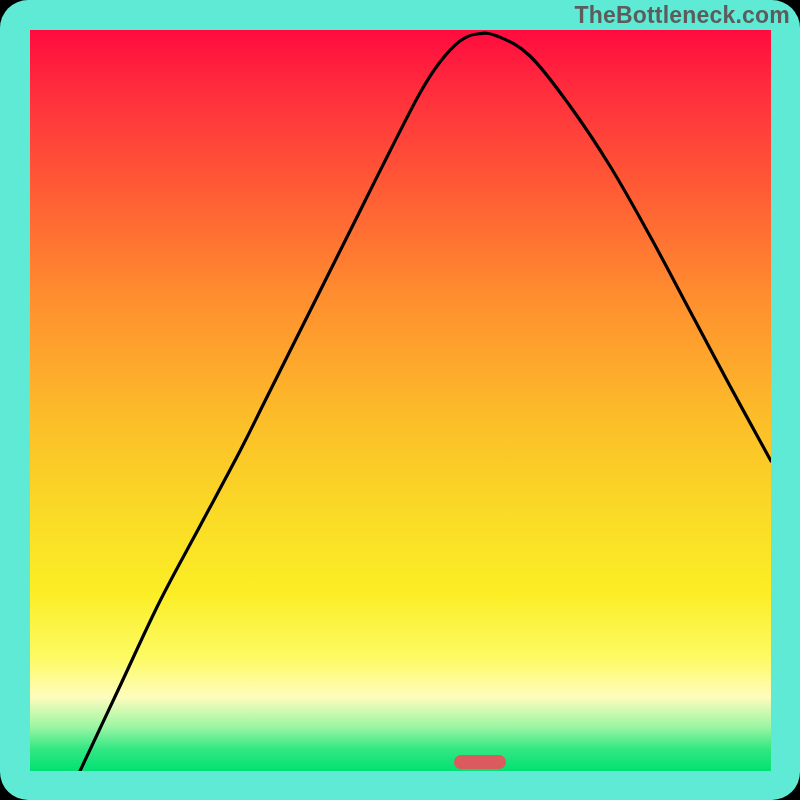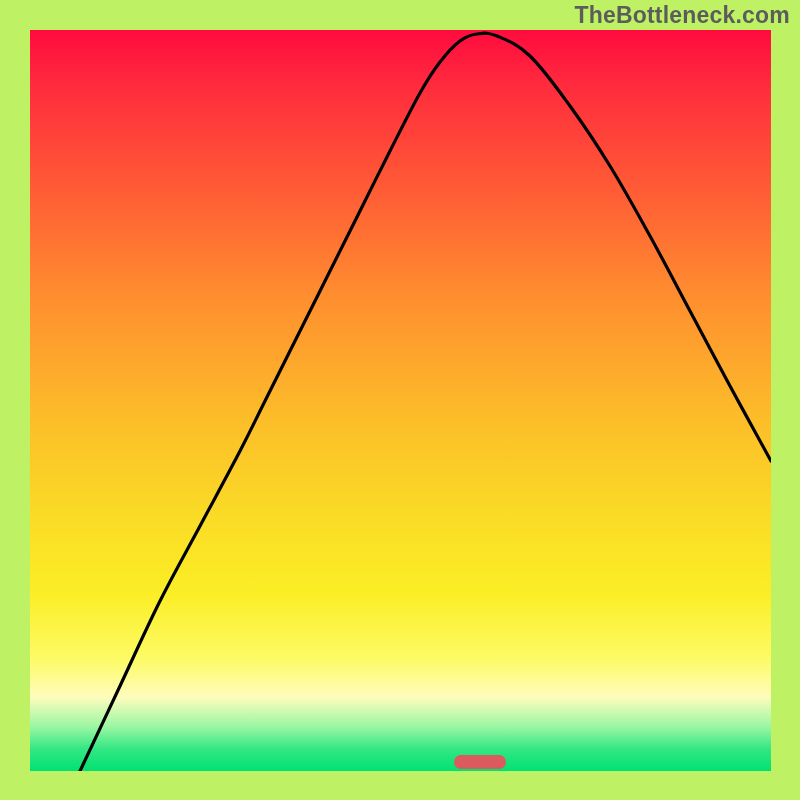--- a/index.html
+++ b/index.html
@@ -8,21 +8,22 @@
     width: 800px;
     height: 800px;
     background: #000;
     font-family: Arial, Helvetica, sans-serif;
     overflow: hidden;
   }
   .frame {
     position: relative;
     width: 800px;
     height: 800px;
-    background: #bef264;
+    background: #5eead4;
+    border-radius: 28px;
   }
   .watermark {
     position: absolute;
     top: 2px;
     right: 10px;
     color: #5c5c5c;
     font-size: 23px;
     font-weight: 600;
     letter-spacing: 0.2px;
     user-select: none;

